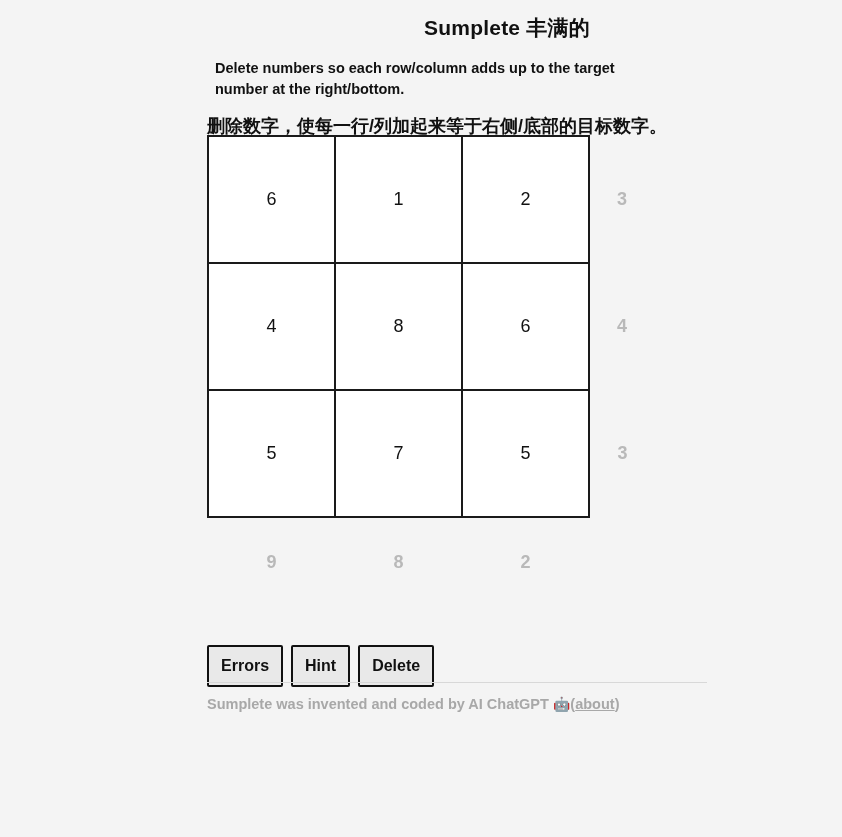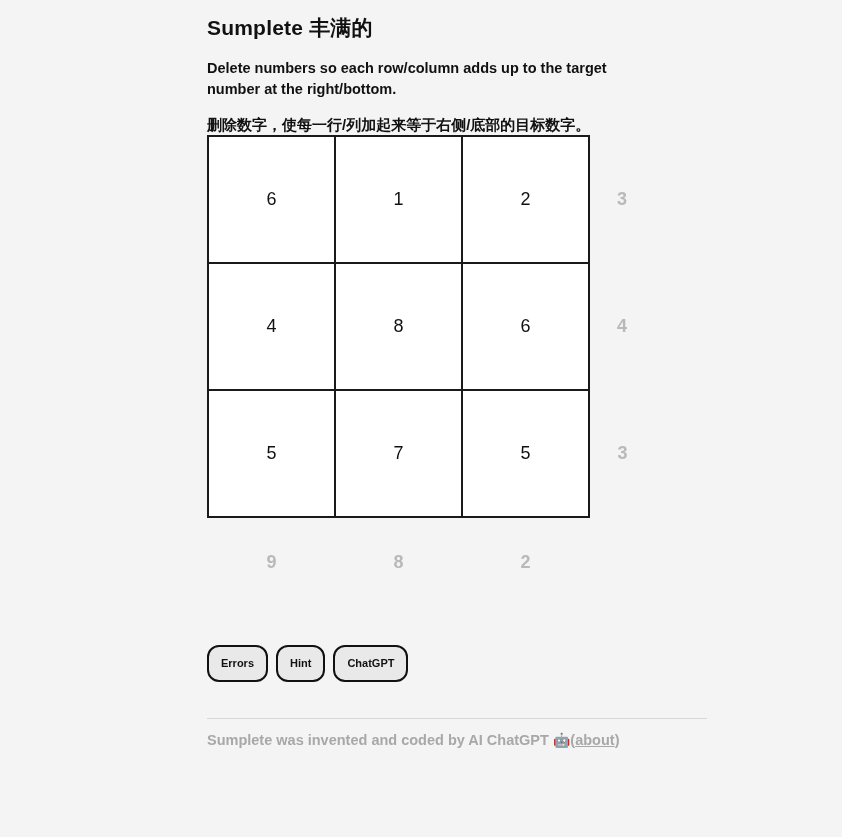--- a/index.html
+++ b/index.html
@@ -26,31 +26,32 @@
     top: 0;
     width: 600px;
   }
   .title {
     font-size: 21px;
     font-weight: bold;
     color: #111;
     margin: 0;
     padding-top: 14px;
     letter-spacing: 0.2px;
+    text-align: center;
   }
   .desc-en {
     font-size: 14.5px;
     font-weight: bold;
     line-height: 1.45;
-    margin: 16px 0 0 0;
+    margin: 16px 0 0 8px;
     width: 450px;
     color: #111;
   }
   .desc-zh {
-    font-size: 15px;
+    font-size: 18px;
     font-weight: bold;
     line-height: 1.4;
     margin: 14px 0 0 0;
     color: #111;
   }
 
   
   .board {
     position: absolute;
     left: 207px;
@@ -102,36 +103,36 @@
   
   .buttons {
     position: absolute;
     left: 207px;
     top: 645px;
     display: flex;
     gap: 8px;
   }
   .btn {
     font-family: "Liberation Sans", sans-serif;
-    font-size: 11px;
+    font-size: 16px;
     font-weight: bold;
     color: #111;
     background: #e9e9e9;
     border: 2px solid #111;
-    border-radius: 12px;
+    border-radius: 2px;
     padding: 11px 12px;
     cursor: pointer;
     line-height: 1;
   }
 
   
   .footer {
     position: absolute;
     left: 207px;
-    top: 718px;
+    top: 682px;
     width: 500px;
     border-top: 1px solid #d8d8d8;
     padding-top: 11px;
   }
   .footer-line {
     font-size: 14.5px;
     font-weight: bold;
     color: #a8a8a8;
     line-height: 1.45;
     margin: 0 0 7px 0;
@@ -187,21 +188,21 @@
           <td class="colsum">2</td>
           <td class="corner"></td>
         </tr>
       </tbody>
     </table>
   </div>
 
   <div class="buttons">
     <button class="btn">Errors</button>
     <button class="btn">Hint</button>
-    <button class="btn">ChatGPT</button>
+    <button class="btn">Delete</button>
   </div>
 
   <div class="footer">
     <p class="footer-line">
       <span>Sumplete was invented and coded by AI ChatGPT </span><span class="emoji">🤖</span><span class="paren">(</span><span class="footer-link">about</span><span class="paren">)</span>
     </p>
   </div>
 
 </div>
 

